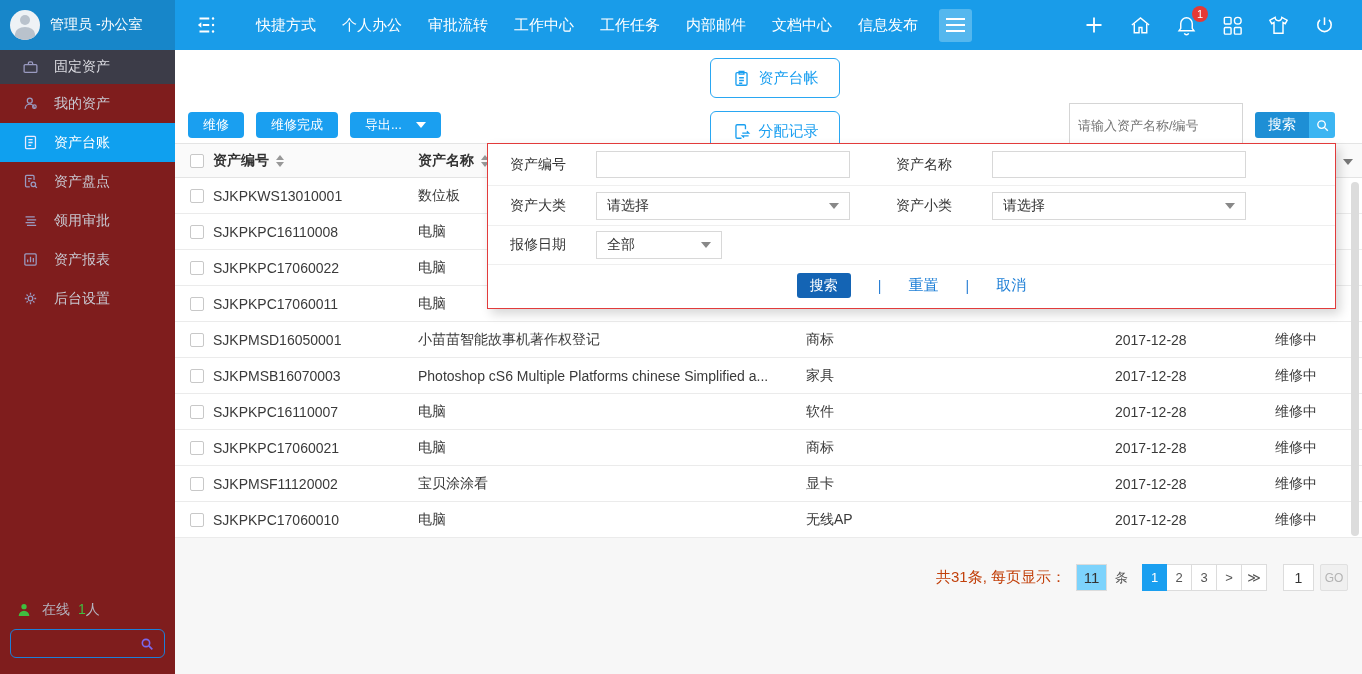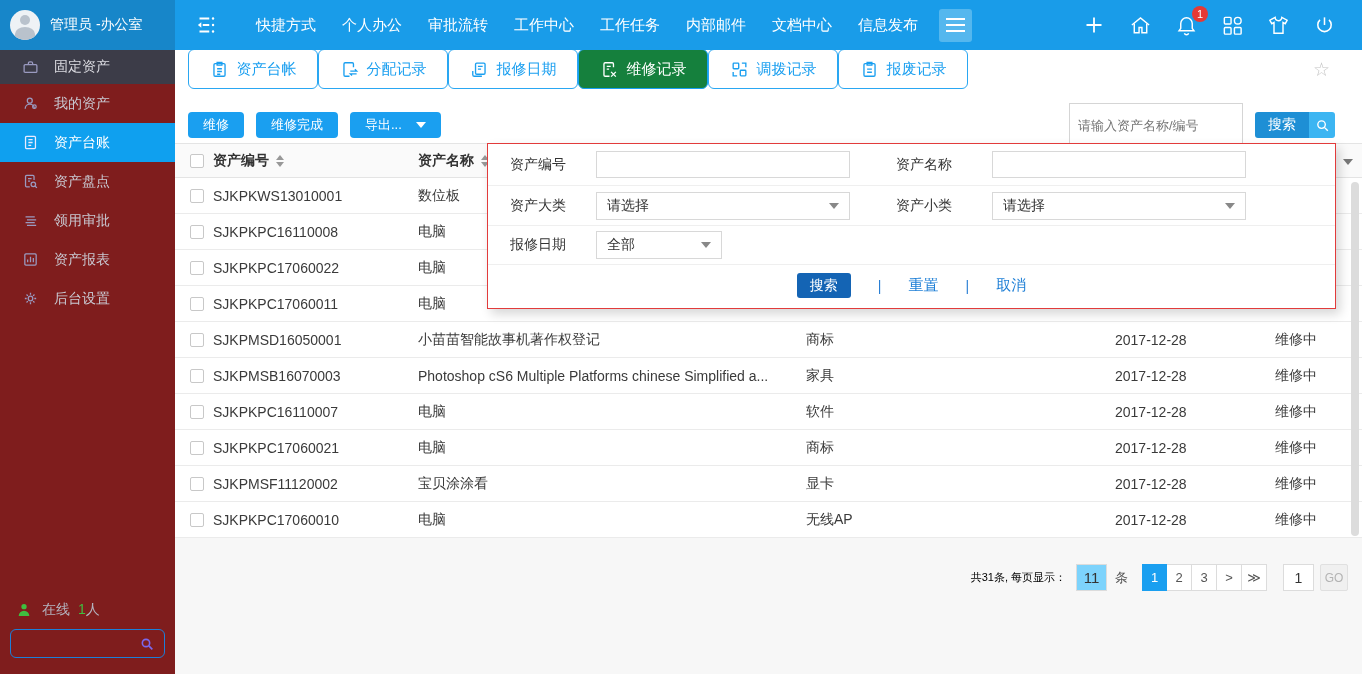--- a/index.html
+++ b/index.html
@@ -32,21 +32,21 @@
   .side-item.active .sicon { color:#eaeaff; }
   .side-bottom { position:absolute; bottom:16px; left:10px; right:10px; }
   .online-row { display:flex; align-items:center; gap:8px; font-size:14px; color:#b3b3be; margin:0 0 10px 6px; }
   .online-count { color:#3fbf3f; }
   .side-search { height:29px; border:1px solid #1d7fd9; border-radius:6px; display:flex; align-items:center; padding:0 9px; }
   .side-search input { flex:1; background:transparent; border:none; outline:none; color:#ddd; font-size:13px; min-width:0; }
   .side-mag { display:flex; color:#7b68ee; }
 
   
   .main { position:absolute; left:175px; top:50px; width:1187px; height:624px; background:#fff; }
-  .tabrow { position:absolute; top:8px; left:13px; right:0; height:22px; display:flex; align-items:center; }
+  .tabrow { position:absolute; top:8px; left:13px; right:0; height:22px; display:flex; gap:13px; align-items:center;flex-direction:column; }
   .tab { width:130px; height:40px; border:1px solid #2aa7f2; border-radius:6px; background:#fff; color:#1a9ff0; display:flex; align-items:center; justify-content:center; gap:8px; font-size:15px; cursor:pointer; flex:none; }
   .tab.active { background:#15803d; border-color:#16a0f2; color:#fff; }
   .tab-ic { display:flex; }
   .tab-star { margin-left:auto; margin-right:32px; color:#c4c4c4; font-size:19px; cursor:pointer; }
 
   .toolbar { position:absolute; top:62px; left:13px; right:27px; height:26px; display:flex; align-items:center; }
   .btn-blue { height:26px; background:#1a9ff0; border:none; border-radius:4px; color:#fff; font-size:13px; padding:0 15px; margin-right:12px; display:flex; align-items:center; gap:14px; cursor:pointer; font-family:inherit; }
   .caret-w { width:0; height:0; border-left:5px solid transparent; border-right:5px solid transparent; border-top:6px solid #fff; }
   .toolbar-right { margin-left:auto; display:flex; align-items:center; }
   .asset-search-input { width:174px; height:44px; border:1px solid #d5d5d5; padding:0 8px; font-size:13px; color:#333; outline:none; font-family:inherit; }
@@ -67,21 +67,21 @@
   .sort .up { border-bottom:5px solid #989898; }
   .sort .dn { border-top:5px solid #989898; }
   .col-picker { position:absolute; right:9px; top:15px; width:0; height:0; border-left:5px solid transparent; border-right:5px solid transparent; border-top:6px solid #777; cursor:pointer; }
   .tbody { position:absolute; top:128px; left:0; right:0; }
   .t-row { height:36px; display:flex; align-items:center; border-bottom:1px solid #ebebeb; font-size:14px; color:#3a3a3a; background:#fff; }
   .scroll-thumb { position:absolute; right:3px; top:132px; width:8px; height:354px; background:#dcdcdc; border-radius:4px; }
 
   
   .footer { position:absolute; left:0; right:0; top:488px; bottom:0; background:#f7f7f7; }
   .pager { position:absolute; top:26px; right:14px; display:flex; align-items:center; }
-  .pg-text { font-size:11px; color:#000000; margin-right:10px; }
+  .pg-text { font-size:15px; color:#c2410c; margin-right:10px; }
   .pg-size { min-width:31px; height:27px; background:#7dd3fc; border:1px solid #dcdcdc; display:flex; align-items:center; justify-content:center; font-size:15px; color:#333; padding:0 4px; }
   .pg-unit { font-size:13px; color:#555; margin:0 14px 0 8px; }
   .pg-group { display:flex; }
   .pg-btn { min-width:25px; height:27px; border:1px solid #dcdcdc; border-left:none; background:#fff; display:flex; align-items:center; justify-content:center; font-size:13px; color:#555; cursor:pointer; padding:0 4px; }
   .pg-btn:first-child { border-left:1px solid #dcdcdc; }
   .pg-btn.active { background:#1a9ff0; border-color:#1a9ff0; color:#fff; }
   .pg-goto { width:31px; height:27px; border:1px solid #dcdcdc; text-align:center; font-size:14px; color:#333; outline:none; margin-left:16px; font-family:inherit; background:#fff; }
   .pg-go { width:28px; height:27px; margin-left:6px; background:#f0f0f0; border:1px solid #e0e0e0; border-radius:2px; color:#b3b3b3; font-size:12px; display:flex; align-items:center; justify-content:center; cursor:pointer; }
 
   

